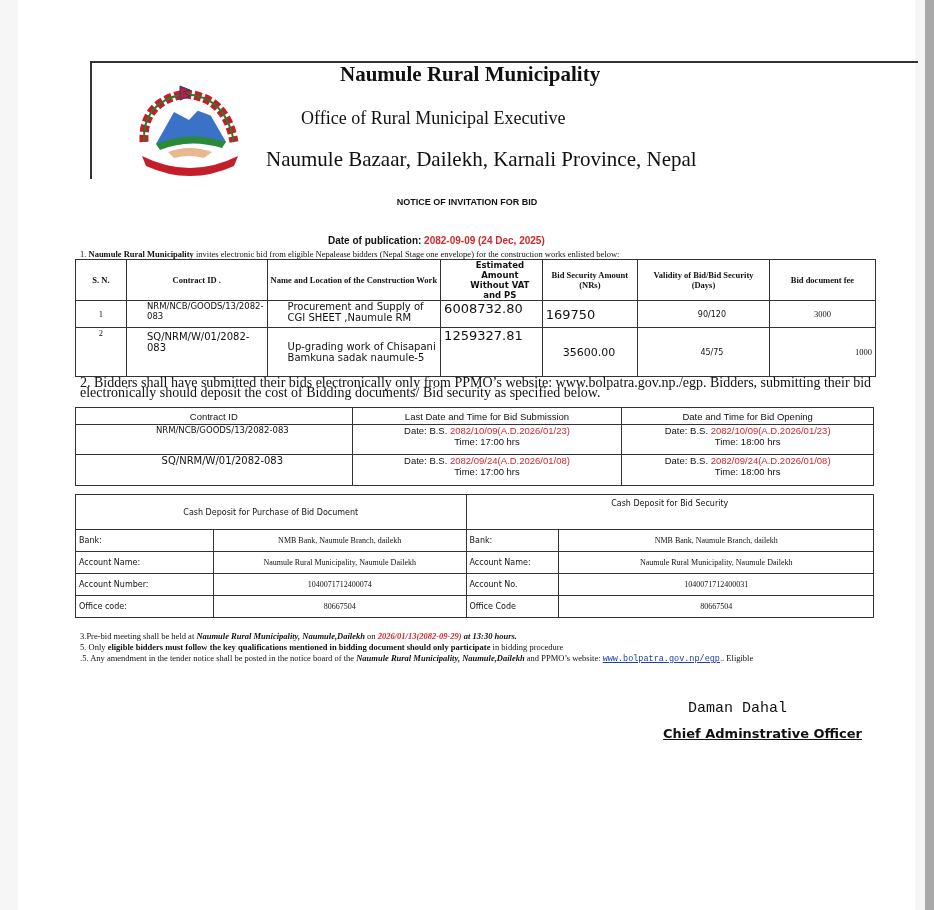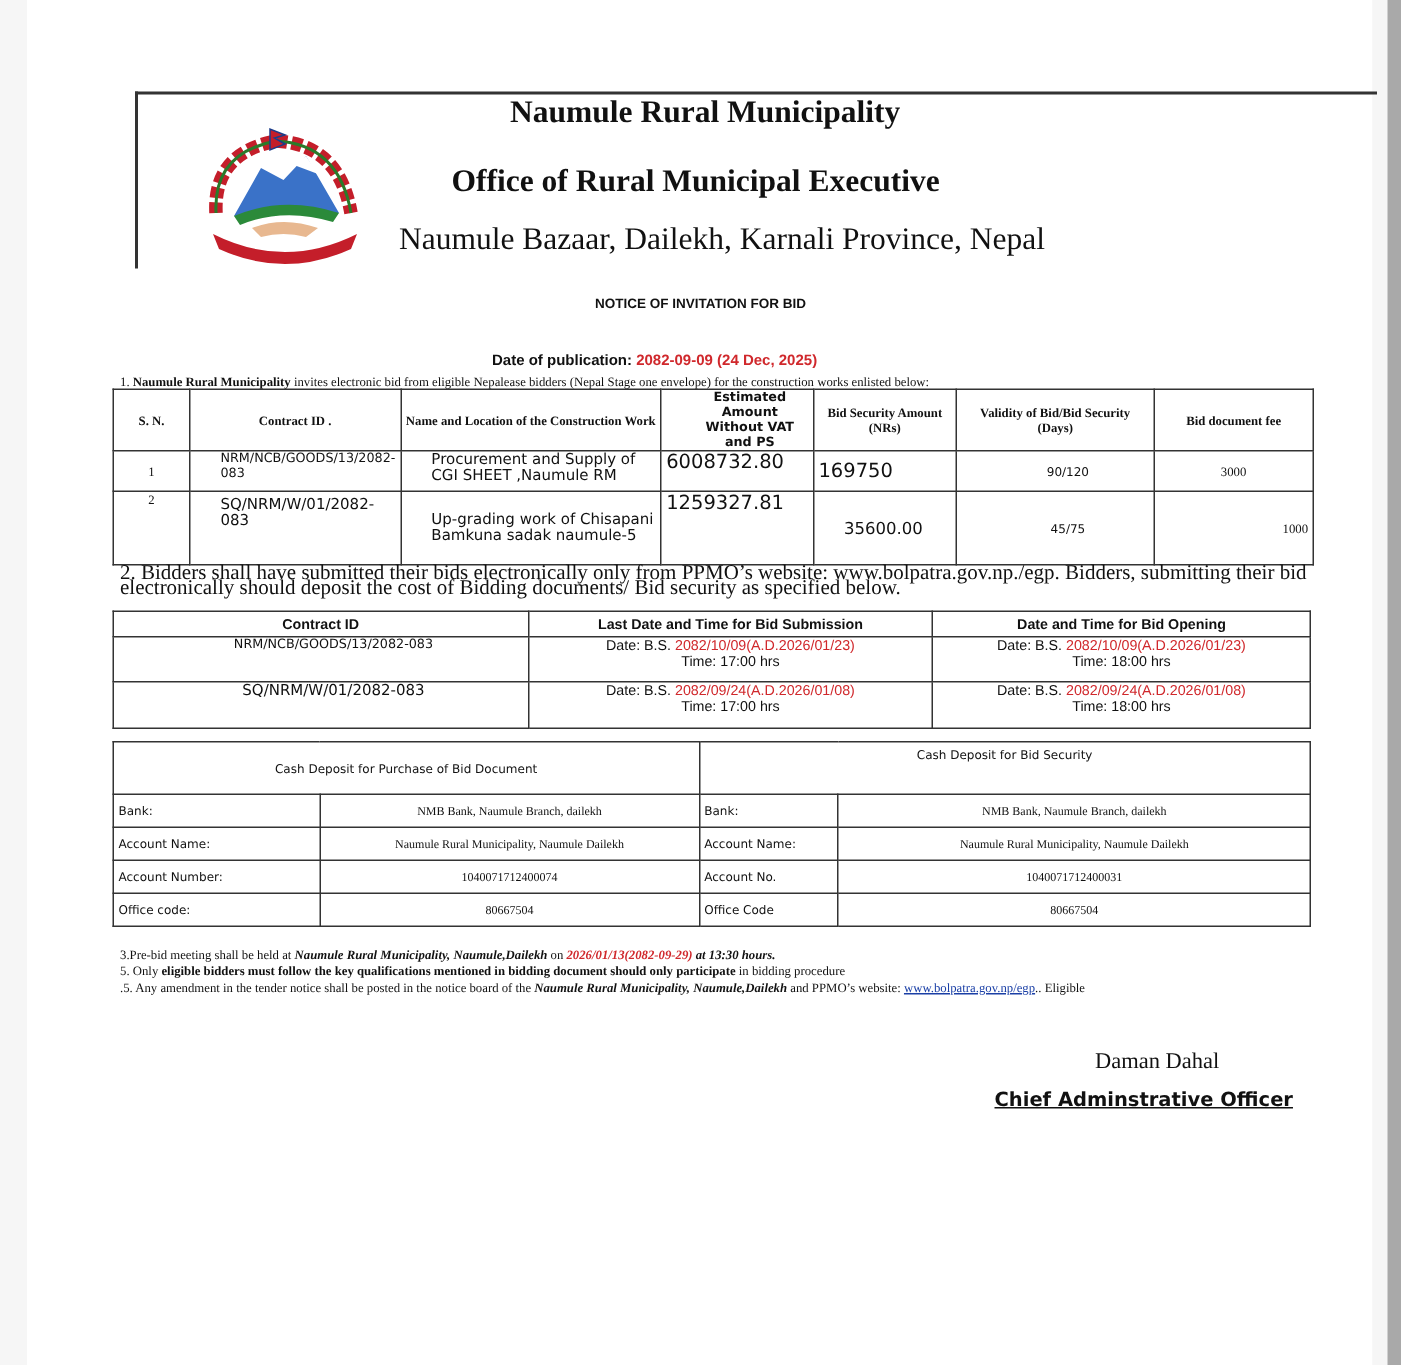--- a/index.html
+++ b/index.html
@@ -3,45 +3,45 @@
 <meta charset="utf-8">
 <style>
   html,body{margin:0;padding:0;}
   body{width:934px;height:910px;background:#f6f6f6;position:relative;overflow:hidden;font-family:"Liberation Serif",serif;color:#111;}
   .page{position:absolute;left:18px;top:0;width:897px;height:910px;background:#fff;}
   .scroll-track{position:absolute;left:915px;top:0;width:19px;height:910px;background:#f6f6f6;}
   .scroll-thumb{position:absolute;left:925px;top:0;width:9px;height:910px;background:#a9a9a9;}
   .hdr-frame{position:absolute;left:90px;top:61px;width:826px;height:116px;border-top:2px solid #333;border-left:2px solid #333;}
   .emblem{position:absolute;left:134px;top:82px;width:112px;height:100px;}
   .h1{position:absolute;left:340px;top:62px;font-size:21px;font-weight:bold;}
-  .h2{position:absolute;left:301px;top:108px;font-size:21px;font-weight:bold;}
+  .h2{position:absolute;left:301px;top:108px;font-size:18px;font-weight:normal;}
   .h3{position:absolute;left:266px;top:147px;font-size:21px;}
   .notice{position:absolute;left:0;width:934px;top:197px;text-align:center;font-family:"Liberation Sans",sans-serif;font-size:9px;font-weight:bold;}
   .pub{position:absolute;left:328px;top:235px;font-family:"Liberation Sans",sans-serif;font-size:10px;font-weight:bold;}
   .red{color:#d0282c;}
   .intro{position:absolute;left:80px;top:249px;font-size:8.5px;white-space:nowrap;}
   table{border-collapse:collapse;position:absolute;}
   td,th{border:1px solid #333;padding:0 3px;}
   .t1{left:75px;top:259px;width:801px;font-size:8.5px;}
   .t1 th{font-weight:bold;text-align:center;height:25px;line-height:10px;font-size:8.5px;}
   .t1 td{vertical-align:top;}
   .cal{font-family:"DejaVu Sans",sans-serif;font-size:8.5px;padding-left:20px;}
   .big{font-family:"DejaVu Sans",sans-serif;font-size:13px;}
   .p2{position:absolute;left:80px;top:378px;width:832px;font-size:14px;line-height:10px;}
   .t2{left:75px;top:407px;width:799px;font-family:"Liberation Sans",sans-serif;font-size:9.5px;}
   .t2 td{text-align:center;line-height:11px;}
-  .t2 th{font-weight:bold;height:16px;margin-top:32px;}
+  .t2 th{font-weight:normal;height:16px;margin-top:32px;}
   .t3{left:75px;top:494px;width:799px;font-size:8px;}
   .t3 td{height:21px;}
   .t3 .lbl{font-family:"DejaVu Sans",sans-serif;font-size:8px;}
   .t3 .val{text-align:center;}
   .t3 .head{text-align:center;font-family:"DejaVu Sans",sans-serif;font-weight:normal;font-size:8px;height:30px;}
   .notes{position:absolute;left:80px;top:631px;font-size:8.5px;line-height:11px;white-space:nowrap;}
-  .notes a{color:#1a3fa6;text-decoration:underline;}
-  .sig-name{position:absolute;left:688px;top:700px;font-family:Liberation Serif, serif;font-size:15px;margin-left:42px;}
+  .notes a{color:#1a3fa6;text-decoration:underline;font-family:Liberation Mono, monospace;}
+  .sig-name{position:absolute;left:688px;top:700px;font-family:Liberation Mono, monospace;font-size:15px;}
   .sig-title{position:absolute;left:663px;top:726px;font-family:"DejaVu Sans",sans-serif;font-size:13px;font-weight:bold;text-decoration:underline;}
 </style>
 </head>
 <body>
 
 <div class="page"></div>
 <div class="scroll-track"></div>
 <div class="scroll-thumb"></div>
 
 <div class="hdr-frame"></div>

